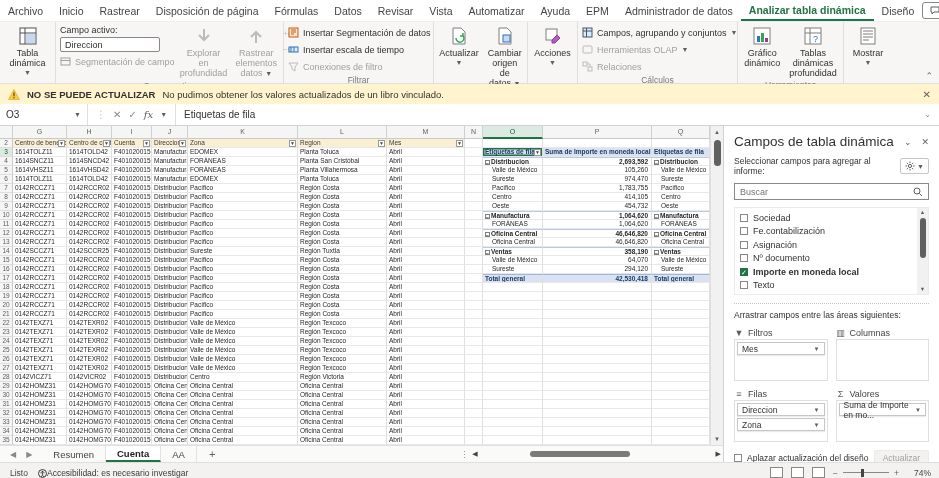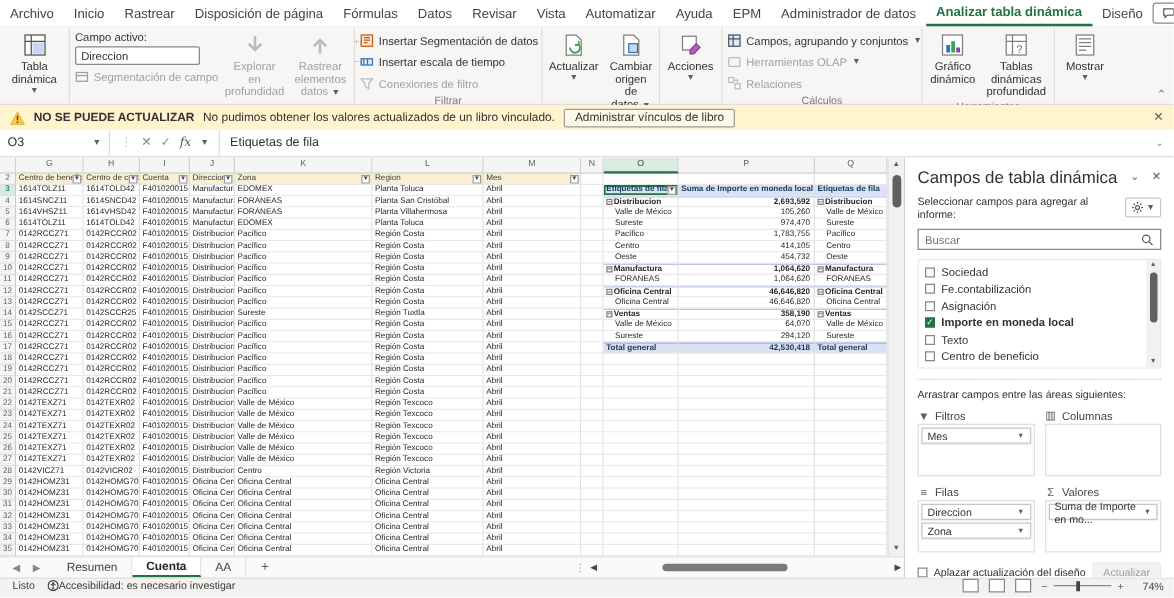--- a/index.html
+++ b/index.html
@@ -76,21 +76,21 @@
   .sheet-tab { display:flex; align-items:center; padding:0 11px; color:#444; border-right:1px solid #e5e3e1; }
   .sheet-tab.active { background:#fff; font-weight:bold; color:#222; border-bottom:2px solid #217346; }
   .add-sheet { display:flex; align-items:center; padding:0 12px; color:#605e5c; font-size:11px; }
   #tabbar .hs-zone { margin-left:auto; display:flex; align-items:center; gap:4px; padding-right:2px; }
   .hs-dots { color:#8a8886; font-size:8px; }
   .hs-arr { color:#444; font-size:7px; }
   .hs-track { width:230px; height:8px; display:flex; align-items:center; }
   .hs-thumb { width:100px; height:6px; background:#7a7a7a; border-radius:3px; margin-left:48px; }
 
   
-  #statusbar { position:absolute; top:462px; left:0; width:939px; height:16px; background:#f3f2f1; border-top:1px solid #e1dfdd; display:flex; align-items:flex-start; font-size:8.5px; color:#444; }
+  #statusbar { position:absolute; top:462px; left:0; width:939px; height:16px; background:#f3f2f1; border-top:1px solid #e1dfdd; display:flex; align-items:flex-end; font-size:8.5px; color:#444; }
   #statusbar .mode { padding:0 10px; }
   .acc { display:flex; align-items:center; gap:0; font-weight:normal; color:#3b3a39; }
   #statusbar-right { margin-left:auto; display:flex; align-items:center; gap:8px; padding-right:8px; }
   .view-ic { width:13px; height:11px; border:1px solid #8a8886; background:#fff; }
   .zoomctl { display:flex; align-items:center; gap:5px; color:#605e5c; }
   .ztrack { width:46px; height:1px; background:#8a8886; position:relative; }
   .zthumb { position:absolute; left:18px; top:-3.5px; width:3px; height:8px; background:#444; }
   .zpct { width:24px; text-align:right; color:#444; }
 
   
@@ -342,21 +342,20 @@
 </div>
 
 <div id="warnbar">
   <svg width="12" height="11" viewBox="0 0 12 11">
       <path d="M6 0.5L11.5 10.5H0.5z" fill="#ffc83d" stroke="#c19c2c" stroke-width="0.5"></path>
       <rect x="5.4" y="3.5" width="1.2" height="3.8" fill="#5c4a12"></rect>
       <rect x="5.4" y="8.2" width="1.2" height="1.2" fill="#5c4a12"></rect>
     </svg>
   <span class="wtitle">NO SE PUEDE ACTUALIZAR</span>
   <span class="wmsg">No pudimos obtener los valores actualizados de un libro vinculado.</span>
-  <span class="warn-action">Administrar vínculos de libro</span>
   <span class="wclose">✕</span>
 </div>
 
 <div id="formulabar">
   <div class="namebox">
     <span>O3</span>
     <span class="chev">▼</span>
   </div>
   <div class="fx-icons">
     <span style="color:#c8c6c4">⋮</span>
@@ -952,20 +951,24 @@
           <span>Sociedad</span>
         </div>
         <div class="field-row">
           <span class="cbx"></span>
           <span>Fe.contabilización</span>
         </div>
         <div class="field-row">
           <span class="cbx"></span>
           <span>Asignación</span>
         </div>
+        <div class="field-row">
+          <span class="cbx"></span>
+          <span>Nº documento</span>
+        </div>
         <div class="field-row checked">
           <span class="cbx on">✓</span>
           <span>Importe en moneda local</span>
         </div>
         <div class="field-row">
           <span class="cbx"></span>
           <span>Texto</span>
         </div>
         <div class="field-row">
           <span class="cbx"></span>

